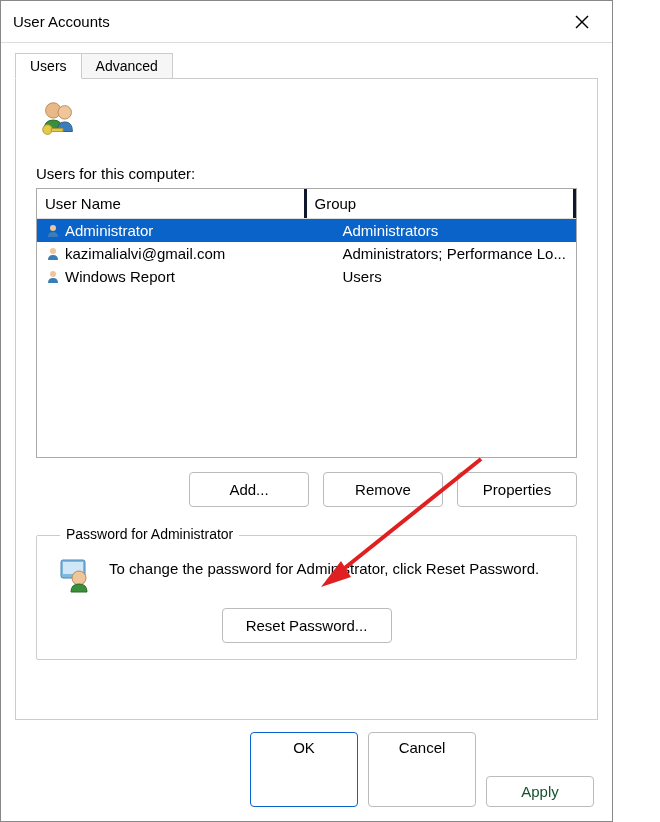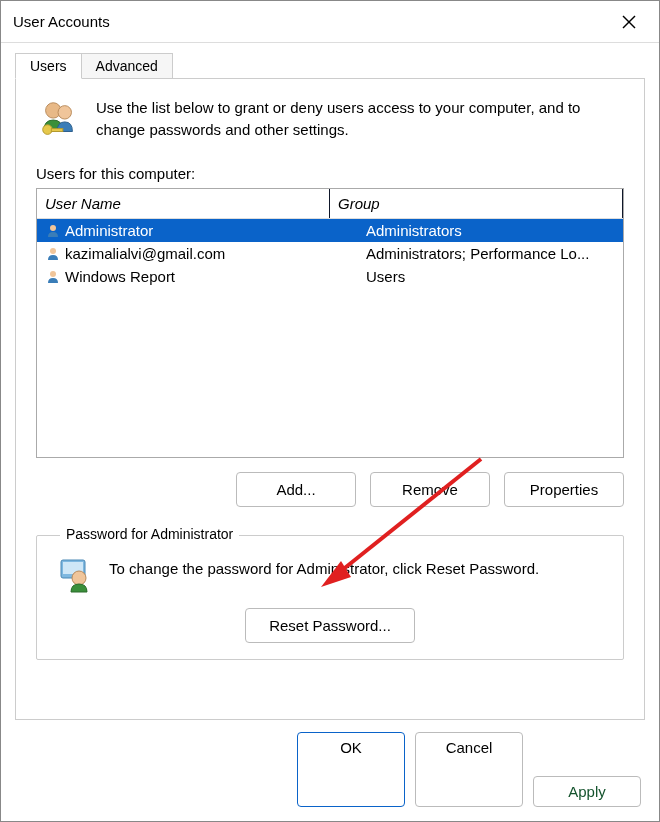--- a/index.html
+++ b/index.html
@@ -8,21 +8,21 @@
       font-family: "Segoe UI", Tahoma, sans-serif;
       font-size: 14px;
       color: #000;
       background: #fff;
       width: 660px;
       height: 822px;
       overflow: hidden;
       position: relative;
     }
     .dialog {
-      width: 660px;
+      width: 613px;
       height: 822px;
       border: 1px solid #888;
       background: #fff;
       position: relative;
       display: flex;
       flex-direction: column;
     }
     .titlebar {
       height: 42px;
       display: flex;
@@ -95,22 +95,21 @@
       background: #fff;
       margin-bottom: 14px;
       font-size: 15px;
     }
     .list-header {
       display: flex;
       border-bottom: 1px solid #ddd;
     }
     .list-header .col {
       padding: 6px 8px;
-      border-right: 1px solid #0f172a;
-      font-style: italic;
+      border-right: 3px solid #0f172a;
     }
     .col-name { width: 50%; }
     .col-group { flex: 1; }
     .list-row {
       display: flex;
       align-items: flex-end;
     }
     .list-row.selected {
       background: #0a63c9;
       color: #fff;
@@ -207,21 +206,20 @@
 
     <div class="intro">
       <svg class="intro-icon" viewBox="0 0 48 48">
         <circle cx="18" cy="14" r="8" fill="#e8b987" stroke="#b88a5a"></circle>
         <path d="M8 36 Q8 24 18 24 Q28 24 28 36 Z" fill="#3a8f3a" stroke="#2b6b2b"></path>
         <circle cx="30" cy="16" r="7" fill="#f0c59a" stroke="#b88a5a"></circle>
         <path d="M22 36 Q22 26 30 26 Q38 26 38 36 Z" fill="#3a7db8" stroke="#2a5c8a"></path>
         <circle cx="12" cy="34" r="5" fill="#e6c84b" stroke="#b59a2e"></circle>
         <rect x="16" y="33" width="12" height="3" fill="#e6c84b" stroke="#b59a2e"></rect>
       </svg>
-      <div class="intro-text">Use the list below to grant or deny users access to your computer, and to change passwords and other settings.</div>
     </div>
 
     <div class="list-label">Users for this computer:</div>
 
     <div class="user-list">
       <div class="list-header">
         <div class="col col-name">User Name</div>
         <div class="col col-group">Group</div>
       </div>
 

